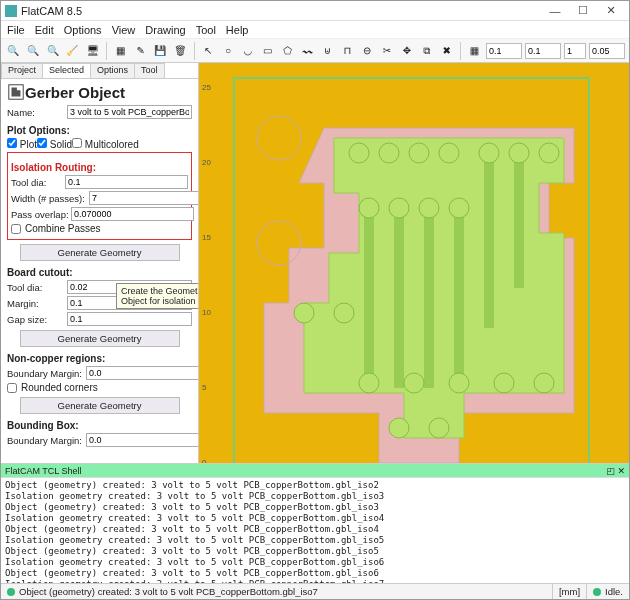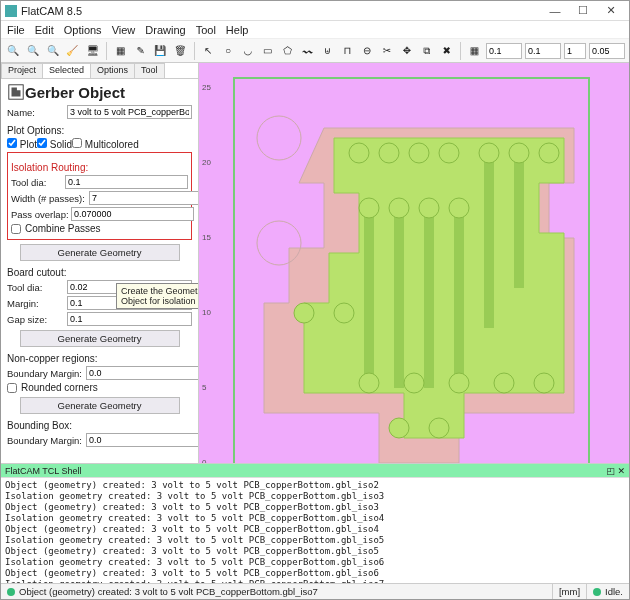--- a/index.html
+++ b/index.html
@@ -17,26 +17,26 @@
 .leftpane { width:198px; border-right:1px solid #ccc; display:flex;flex-direction:column; overflow:hidden;}
 .tabs { height:16px; display:flex; border-bottom:1px solid #ccc; font-size:9px;}
 .tab{padding:1px 6px; border:1px solid #ccc; border-bottom:none; background:#f0f0f0; margin-right:-1px;}
 .tab.active{background:#fff; font-weight:400;}
 .panelbody{flex:1; overflow-y:auto; padding:4px 6px;}
 .hdr{display:flex;align-items:center;gap:0;margin-bottom:4px;}
 .hdr h2{font-size:15px;font-weight:600;}
 .row{display:flex;align-items:center;margin:2px 0;gap:4px;}
 .lbl{width:56px;font-size:9.5px;white-space:nowrap;}
 .fld{flex:1;height:14px;border:1px solid #aaa;font-size:9px;padding:0 2px;}
-.sect{font-size:10px;font-weight:400;margin-top:6px;margin-bottom:2px;}
+.sect{font-size:10px;font-weight:700;margin-top:6px;margin-bottom:2px;}
 .redbox{border:1px solid #d33;padding:3px;margin:2px 0;}
 .btn{display:block;text-align:center;font-size:9.5px;background:#eceaf0;border:1px solid #bbb;padding:2px 0;margin:4px auto;width:160px;}
 .chk{width:10px;height:10px;}
 .tooltip{position:absolute;left:115px;top:204px;background:#fcfce8;border:1px solid #888;padding:2px 4px;font-size:9px;width:120px;z-index:20;}
-.canvas{flex:1;position:relative;background:#f0abfc;overflow:hidden;}
+.canvas{flex:1;position:relative;background:#eab308;overflow:hidden;}
 .pcb-svg{position:absolute;left:10px;top:5px;}
 .axislabel{position:absolute;font-size:8px;color:#555;}
 .console{height:120px;border-top:1px solid #ccc;display:flex;flex-direction:column;}
 .console-hd{height:14px;background:#86efac;border-bottom:1px solid #ddd;font-size:9px;padding:0 4px;display:flex;align-items:center;justify-content:space-between;}
 .console-body{flex:1;overflow:hidden;font-family:Consolas,monospace;font-size:9px;line-height:11px;padding:2px 4px;white-space:pre;color:#222;}
 .statusbar{height:16px;border-top:1px solid #ccc;display:flex;align-items:center;font-size:9.5px;background:#f4f4f4;}
 .status-seg{padding:0 6px;border-right:1px solid #ccc;height:100%;display:flex;align-items:center;}
 .status-dot{width:8px;height:8px;border-radius:50%;background:#3b7;display:inline-block;margin-right:4px;}
 .gerbericon{width:18px;height:18px;}
 </style>

